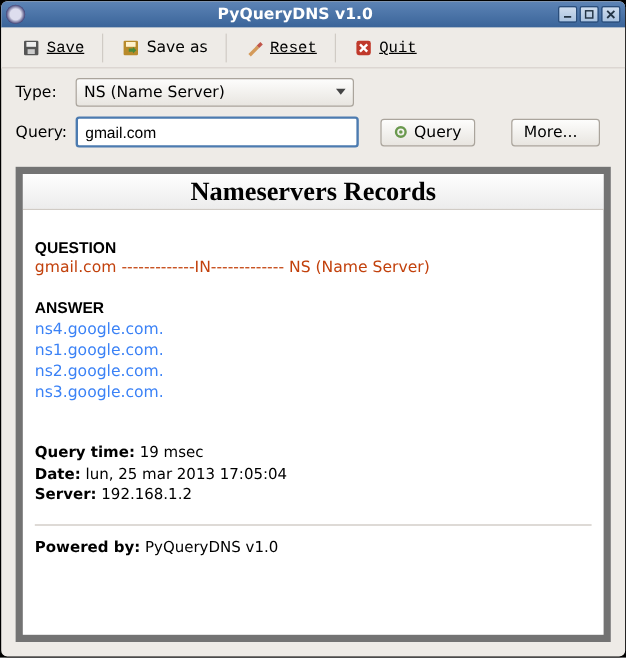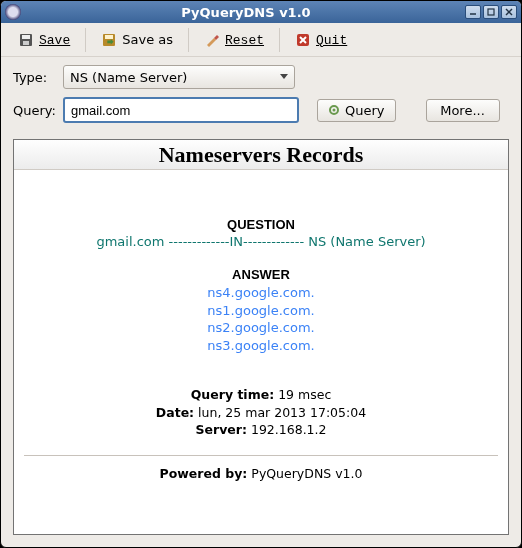--- a/index.html
+++ b/index.html
@@ -15,26 +15,26 @@
   .toolbar { height: 34px; background: #eeebe7; display: flex; align-items: center; padding: 4px 8px; gap: 2px; border-bottom: 1px solid #d7d2cc; }
   .tbtn { display: inline-flex; align-items: center; gap: 5px; padding: 3px 8px; border: 1px solid transparent; border-radius: 3px; cursor: pointer; }
   .tbtn .u { text-decoration: underline; font-family: Liberation Mono, monospace; }
   .sep { width: 1px; height: 24px; background: #d0cbc5; margin: 0 4px; }
   .form { padding: 8px 12px 6px 12px; }
   .row { display: flex; align-items: center; gap: 6px; margin-bottom: 8px; }
   .row label { min-width: 44px; text-align: left; }
   .select { flex: 0 0 232px; height: 24px; background: linear-gradient(#fdfdfc,#e8e5e0); border: 1px solid #aaa49c; border-radius: 3px; display: flex; align-items: center; padding: 0 6px; justify-content: space-between; cursor: pointer; }
   .select .arrow svg { display: block; }
   input.query { flex: 0 0 236px; height: 26px; border: 2px solid #4c7bb0; border-radius: 3px; padding: 0 6px; font-size: 13px; outline: none; background: #fff; }
-  .btn { height: 23px; min-width: 74px; background: linear-gradient(#fdfdfc,#e8e5e0); border: 1px solid #aaa49c; border-radius: 3px; display: inline-flex; align-items: center; justify-content: center; gap: 5px; cursor: pointer; padding: 0 10px; }
-  .results-wrap { margin: 2px 12px 12px 12px; flex: 1; border: 1px solid #737373; background: #fff; overflow: auto; }
+  .btn { height: 23px; min-width: 74px; background: linear-gradient(#fdfdfc,#e8e5e0); border: 1px solid #aaa49c; border-radius: 3px; display: inline-flex; align-items: center; gap: 5px; cursor: pointer; padding: 0 10px; }
+  .results-wrap { margin: 2px 12px 12px 12px; flex: 1; border: 6px solid #737373; background: #fff; overflow: auto; }
   .results-head { height: 30px; display: flex; align-items: center; justify-content: center; background: linear-gradient(#fefefe,#ececec); border-bottom: 1px solid #d0cbc5; font-family: Georgia, "Times New Roman", serif; font-weight: bold; font-size: 22px; }
-  .results-body { padding: 29px 10px 10px 10px; font-size: 13px; text-align: center; }
+  .results-body { padding: 6px 10px 10px 10px; font-size: 13px; }
   .results-body h4 { margin: 18px 0 2px 0; font-size: 13px; font-weight: bold; font-family: Arial, sans-serif; }
-  .link { color: #0f766e; }
+  .link { color: #c2410c; }
   .answers div { color: #3b82f6; line-height: 1.35; }
   .meta { margin-top: 32px; font-size: 12.5px; line-height: 1.4; }
   .meta b { font-weight: bold; }
   hr { border: none; border-top: 1px solid #c8c2bb; margin: 16px 0 10px 0; }
   .powered { font-size: 12.5px; }
   svg { overflow: visible; }
 </style>
 </head>
 <body>
 

